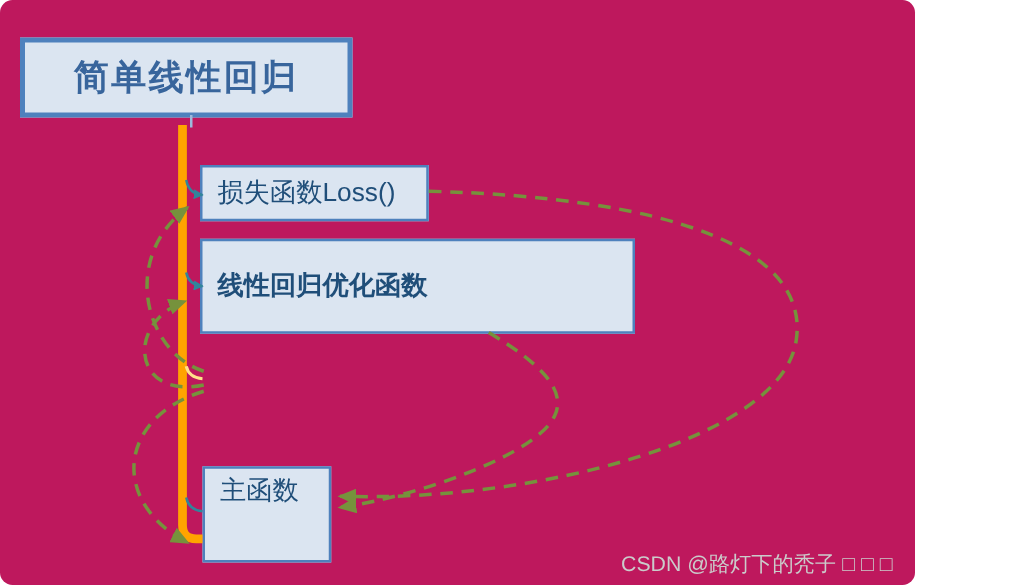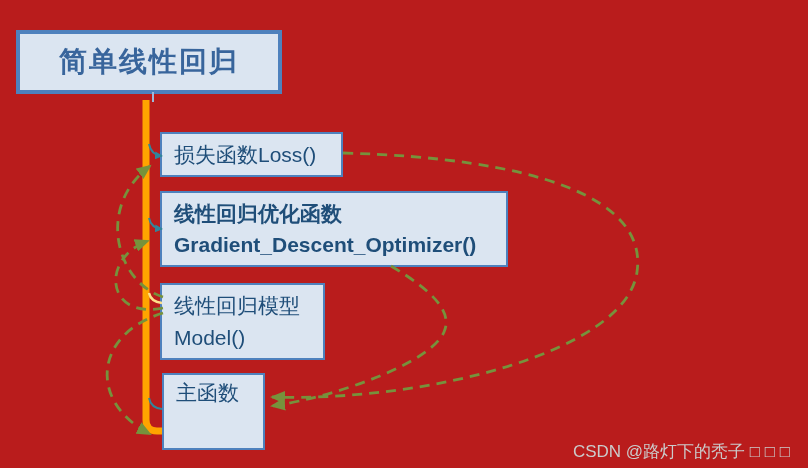--- a/index.html
+++ b/index.html
@@ -1,21 +1,22 @@
 <!DOCTYPE html>
 <html><head>
 <meta charset="utf-8">
 <style>
   html,body{margin:0;padding:0;background:#ffffff;}
   #canvas{
     position:relative;
-    width:808px;height:468px;
-    background:#b91c1c;
+    width:732px;height:468px;
+    background:#be185d;
     font-family:"Liberation Sans","DejaVu Sans",sans-serif;
     overflow:hidden;
+    border-radius:10px;
   }
   .node{
     position:absolute;
     background:#DBE5F1;
     border:2px solid #4E81BD;
     color:#1F4E79;
     box-sizing:border-box;
     display:flex;
     flex-direction:column;
     justify-content:center;
@@ -66,27 +67,22 @@
   <div class="node" id="title-node">
     <span class="line">简单线性回归</span>
   </div>
 
   <div class="node" id="node-loss">
     <span class="line">损失函数Loss()</span>
   </div>
 
   <div class="node" id="node-optimizer">
     <span class="line">线性回归优化函数</span>
-    <span class="line">Gradient_Descent_Optimizer()</span>
   </div>
 
-  <div class="node" id="node-model">
-    <span class="line">线性回归模型</span>
-    <span class="line">Model()</span>
-  </div>
 
   <div class="node" id="node-main">
     <span class="line">主函数</span>
   </div>
 
   <svg id="edges" viewBox="0 0 808 468">
     <defs>
       <marker id="arrowOlive" markerUnits="userSpaceOnUse" markerWidth="16" markerHeight="13" refX="13" refY="6.5" orient="auto">
         <path d="M0,0 L15,6.5 L0,13 Z" fill="#76923C"></path>
       </marker>

